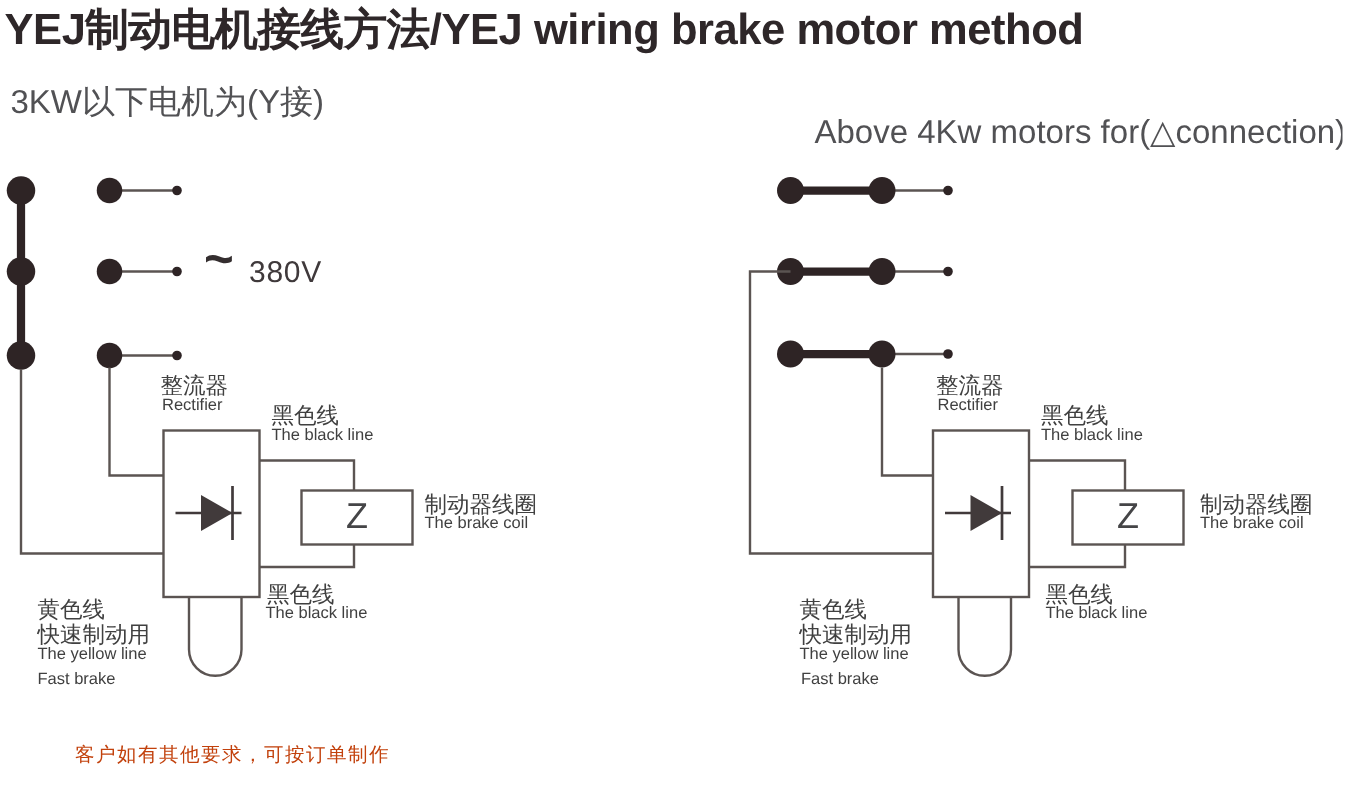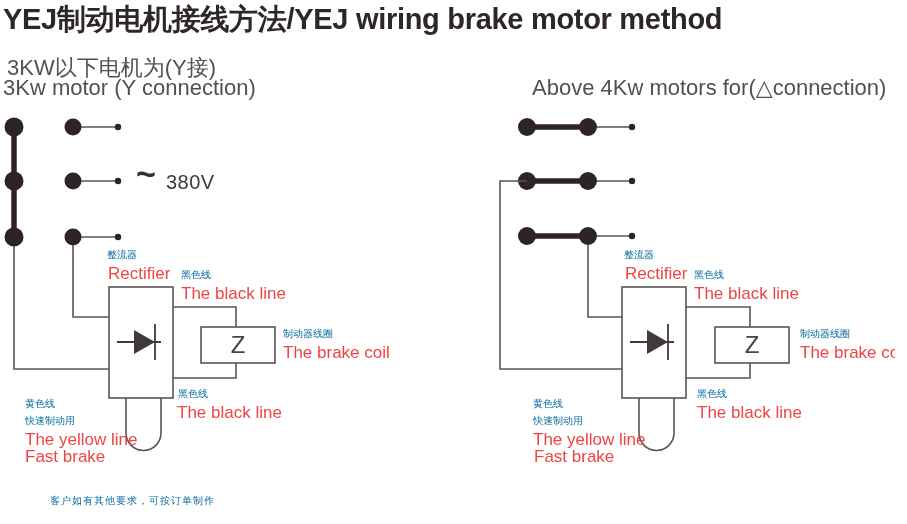--- a/index.html
+++ b/index.html
@@ -10,29 +10,29 @@
     font-family:"Liberation Sans","DejaVu Sans",sans-serif;
     overflow:hidden;
   }
   .abs{position:absolute;white-space:nowrap;}
   .title{
     left:3px;top:0px;
     font-size:29px;font-weight:700;
     color:#2e2729;letter-spacing:-0.3px;
   }
   .heading{font-size:22px;color:#515154;}
-  .lbl-zh{font-size:10px;color:#0369a1;}
-  .lbl-en{font-size:17px;color:#ef4444;}
+  .lbl-zh{font-size:15px;color:#404040;}
+  .lbl-en{font-size:11px;color:#404040;}
   .volt{font-size:20px;color:#3f393b;letter-spacing:0.5px;}
   .tilde{font-size:34px;font-weight:700;color:#342e2f;line-height:20px;}
   .zmark{
     display:flex;align-items:center;justify-content:center;
     font-size:24px;color:#454547;
   }
-  .footer{font-size:10px;color:#0369a1;letter-spacing:1px;text-align:right;}
+  .footer{font-size:13px;color:#c2410c;letter-spacing:1px;text-align:right;}
   svg{position:absolute;left:0;top:0;}
 </style>
 </head>
 <body>
 
 <div id="stage">
 
   <svg width="907" height="524" viewBox="0 0 907 524">
 
     <g stroke="#5b5452" fill="none" stroke-width="1.6">
@@ -118,23 +118,22 @@
 
       <rect x="715" y="327" width="74" height="36" fill="#ffffff"></rect>
 
       <path d="M639,398 V433 A17.5,17.5 0 0 0 674,433 V398"></path>
     </g>
   </svg>
 
   <div class="abs title">YEJ制动电机接线方法/YEJ wiring brake motor method</div>
 
   <div class="abs heading" style="left:7px;top:53px;">3KW以下电机为(Y接)</div>
-  <div class="abs heading" style="left:3px;top:75px;">3Kw motor (Y connection)</div>
 
-  <div class="abs heading" style="left:532px;top:75px;text-align:right;">Above 4Kw motors for(△connection)</div>
+  <div class="abs heading" style="left:543px;top:75px;text-align:right;">Above 4Kw motors for(△connection)</div>
 
   <div class="abs tilde" style="left:136px;top:163px;">~</div>
   <div class="abs volt" style="left:166px;top:171px;text-align:right;">380V</div>
 
   <div class="abs lbl-zh" style="left:107px;top:248px;">整流器</div>
   <div class="abs lbl-en" style="left:108px;top:264px;">Rectifier</div>
   <div class="abs lbl-zh" style="left:181px;top:268px;">黑色线</div>
   <div class="abs lbl-en" style="left:181px;top:284px;">The black line</div>
   <div class="abs lbl-zh" style="left:283px;top:327px;">制动器线圈</div>
   <div class="abs lbl-en" style="left:283px;top:343px;">The brake coil</div>

